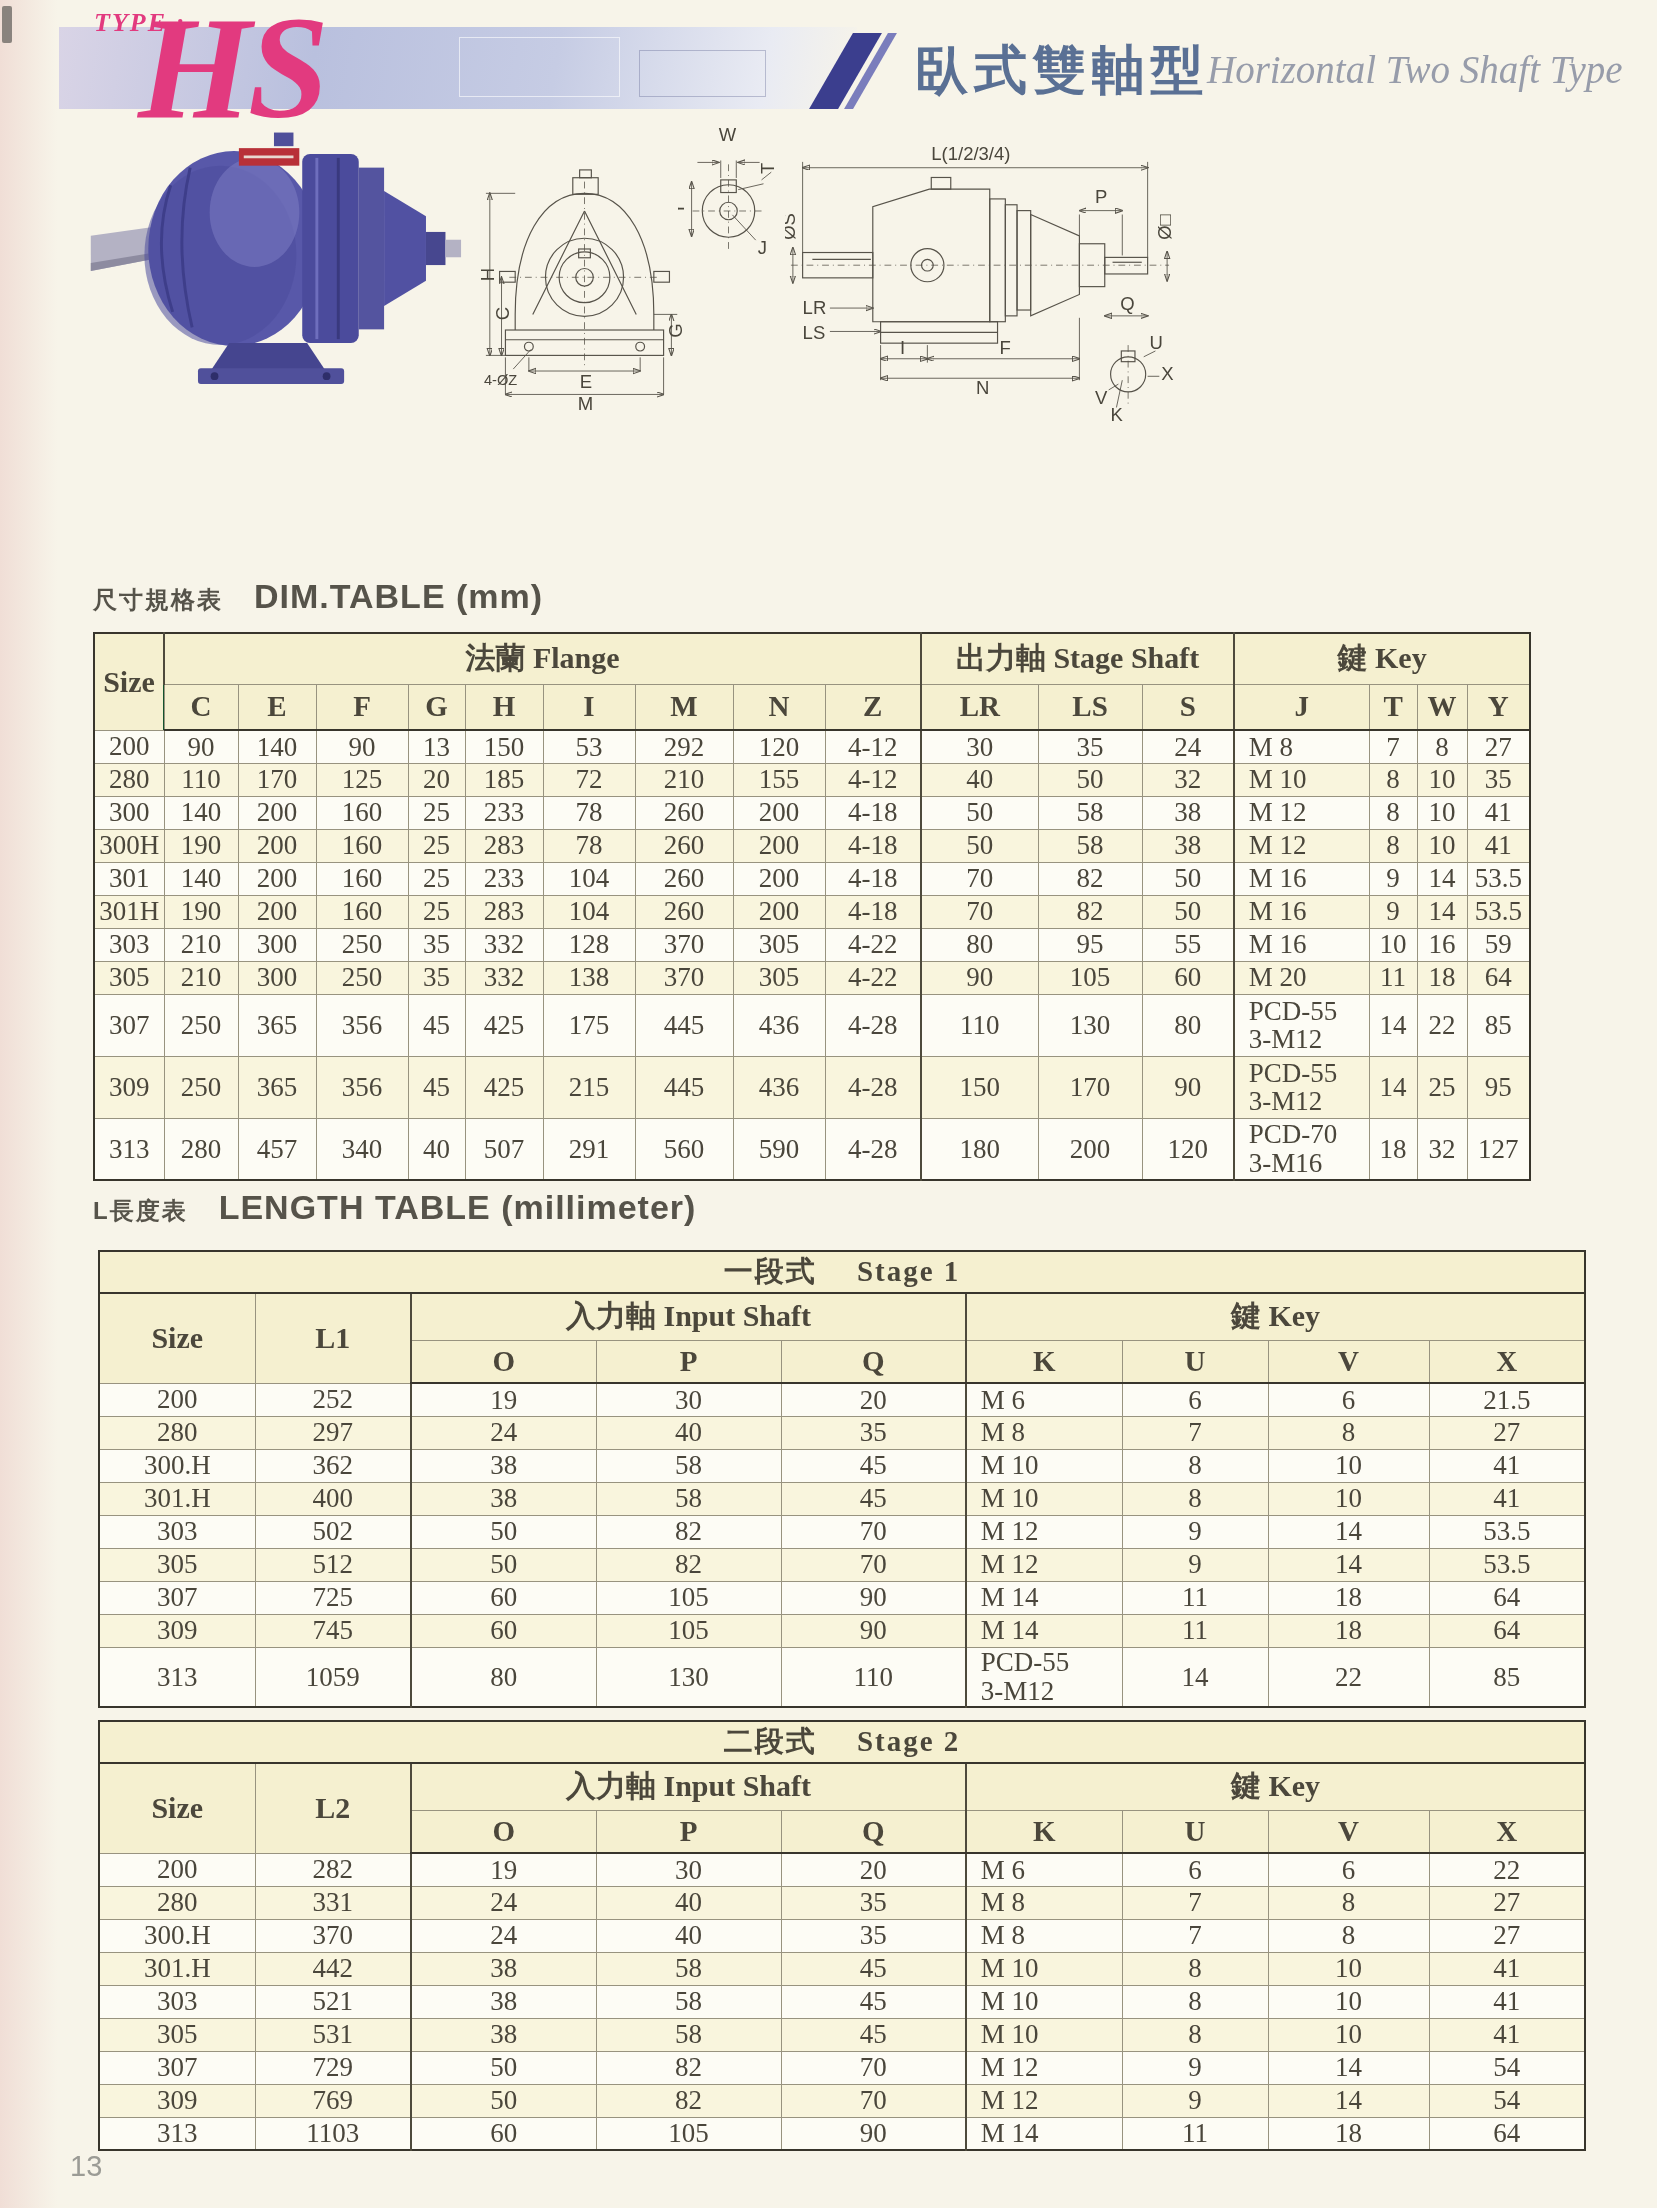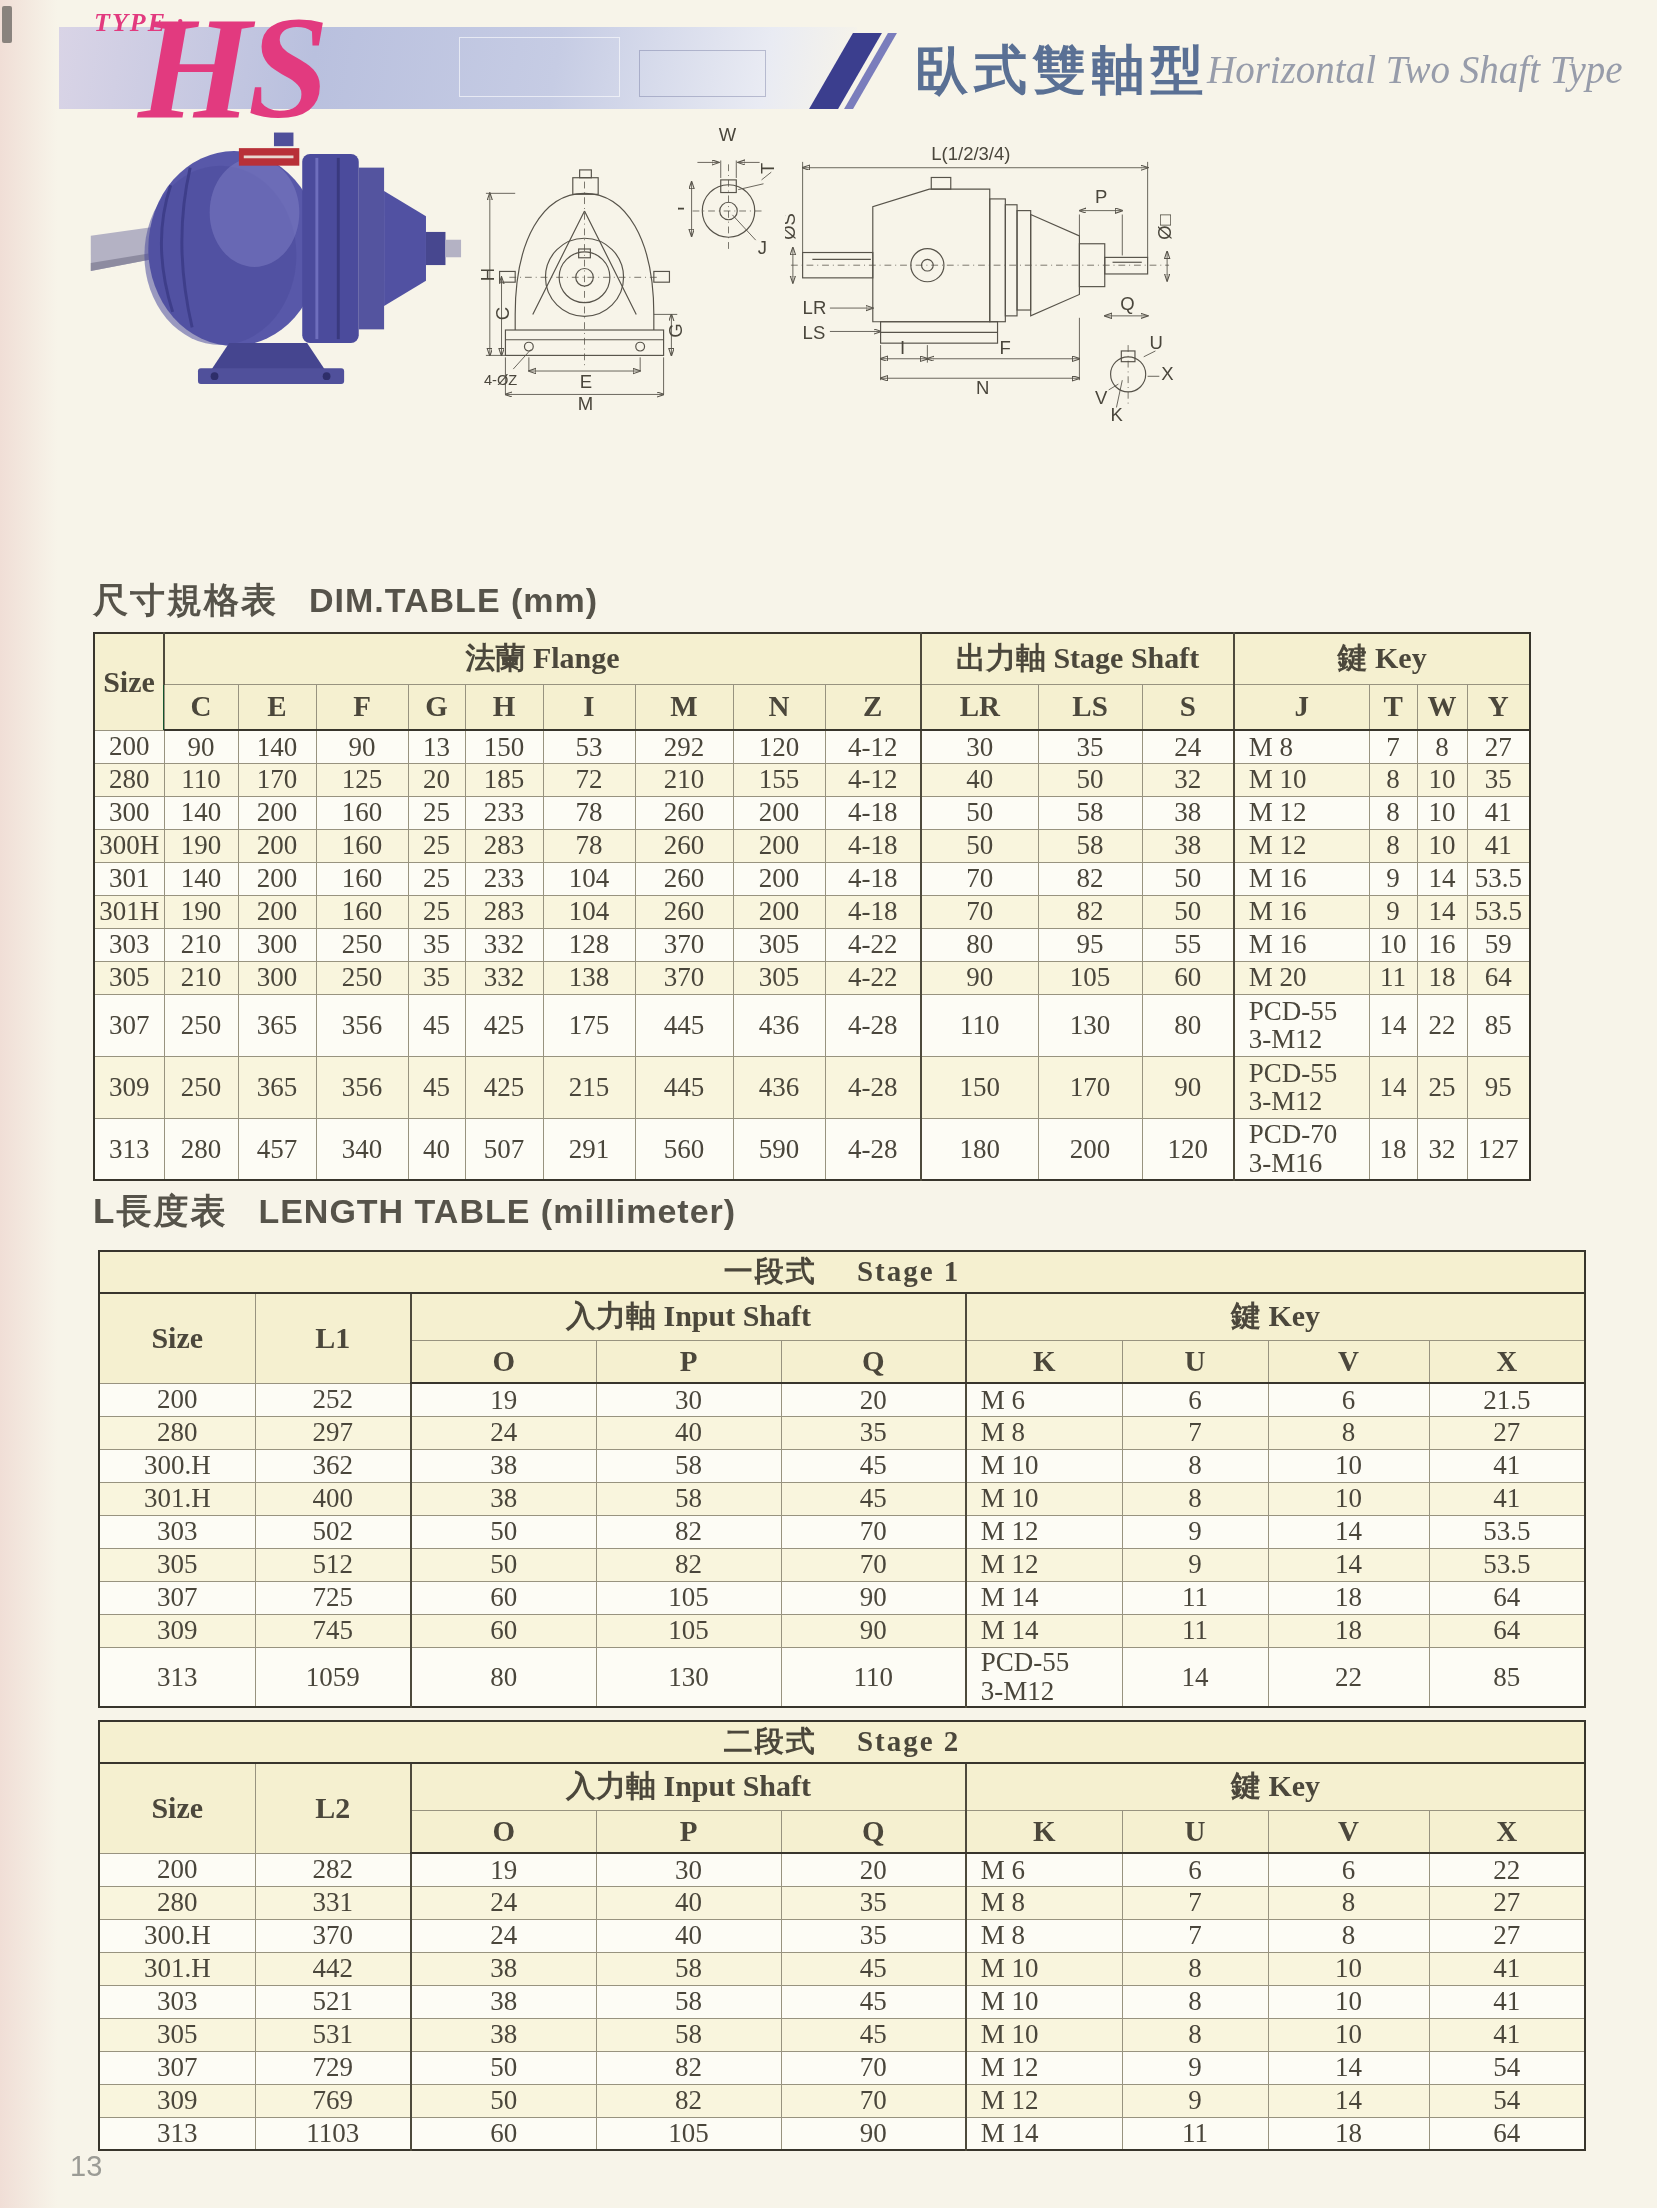--- a/index.html
+++ b/index.html
@@ -27,21 +27,21 @@
   .drw{position:absolute}
   .drw path,.drw rect,.drw circle,.drw polygon,.drw line{fill:none;stroke:#57534a;stroke-width:1.2}
   .drw .dash{stroke-dasharray:7 4 1 4;stroke-width:.8}
   .drw .dim{stroke-width:.9}
   .drw text{fill:#4a463c;font:19px "Liberation Sans",sans-serif;stroke:none}
   .drw .small{font-size:15px}
   .photo-svg{position:absolute}
 
   
   .sec-title{position:absolute;font-family:"Liberation Sans",sans-serif;font-weight:600;color:#56534a;white-space:nowrap}
-  .sec-title .tc{font-size:35px;letter-spacing:2px}
+  .sec-title .tc{font-size:24px;letter-spacing:2px}
   .sec-title .te{font-size:34px;margin-left:31px;letter-spacing:1px}
 
   
   .tbl{border-collapse:collapse;table-layout:fixed;position:absolute;border:2.9px solid #38352c;background:#14532d}
   .tbl th,.tbl td{border:1px solid #98937f;text-align:center;vertical-align:middle;padding:0;overflow:hidden}
   .tbl thead th{background:#f5f0d0;font-weight:bold;color:#4b473b}
   .tbl tr.grp th{font-size:30px}
   .tbl tr.cols th{font-size:29px;border-bottom:2.9px solid #38352c}
   .tbl td{font-size:27px;color:#4a463b;white-space:pre-line;line-height:1.05;background:#fdfcf5}
   .tbl tr.alt td{background:#f9f5dd}

